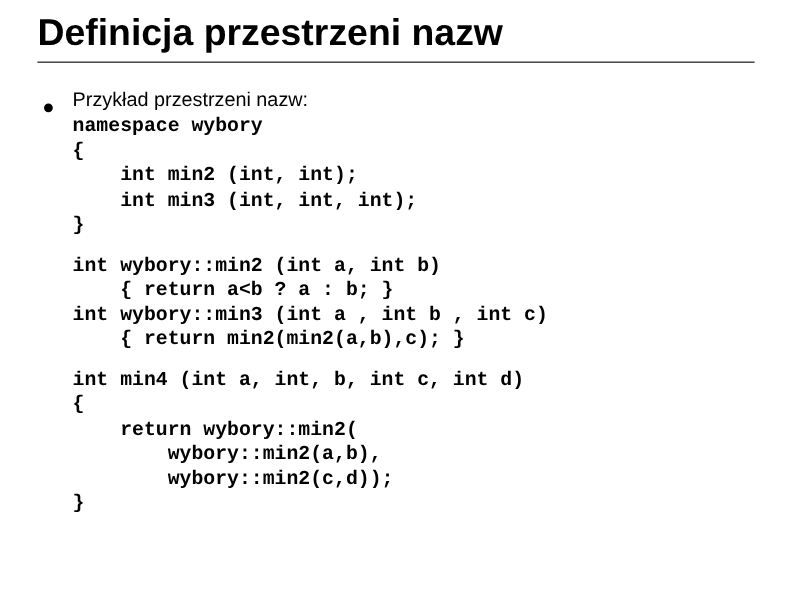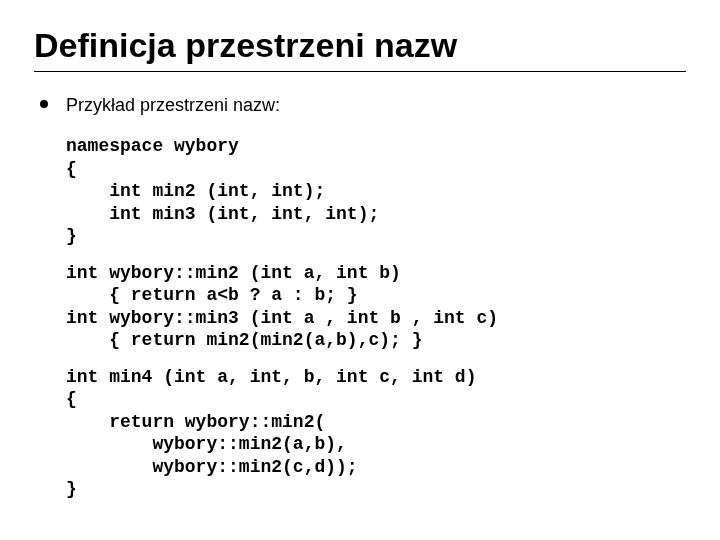--- a/index.html
+++ b/index.html
@@ -9,42 +9,42 @@
     height: 540px;
     background: #ffffff;
     font-family: Arial, Helvetica, sans-serif;
     color: #000000;
     overflow: hidden;
   }
   .slide {
     box-sizing: border-box;
     width: 720px;
     height: 456px;
-    padding: 26px 34px 0 34px;
+    padding: 11px 34px 0 34px;
     position: relative;
   }
   .title {
     font-size: 34px;
     font-weight: bold;
     margin: 0 0 6px 0;
     letter-spacing: 0px;
   }
   .rule {
     border: none;
     border-top: 1px solid #000;
     margin: 0 0 22px 0;
     width: 100%;
   }
   .body {
     padding-left: 6px;
   }
   .bullet-row {
     display: flex;
-    align-items: flex-start;
-    margin-bottom: 18px;
+    align-items: flex-end;
+    margin-bottom: 2px;
   }
   .bullet-dot {
     width: 8px;
     height: 8px;
     background: #000;
     border-radius: 50%;
     margin-top: 6px;
     margin-right: 18px;
     flex: 0 0 auto;
   }

